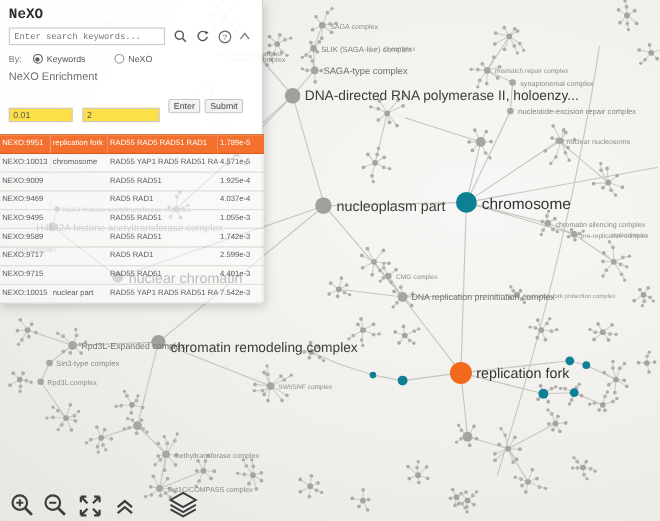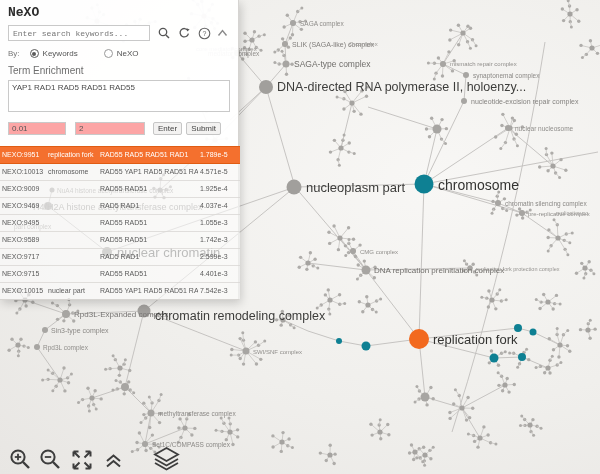--- a/index.html
+++ b/index.html
@@ -38,21 +38,21 @@
   .radio.sel::after{content:"";position:absolute;left:1.5px;top:1.5px;width:4px;height:4px;
     border-radius:50%;background:#5b5b5b;}
   .radio-opt{display:flex;align-items:center;margin-right:26px;}
   .section-label{font-size:10px;color:#6d6d6d;margin:7px 0 4px 0;}
   .query-box{
     width:214px;height:26px;font-size:8px;color:#4a4a4a;border:1px solid #c9c9c9;
     resize:none;padding:2px 3px;outline:none;font-family:"Liberation Sans",sans-serif;background:#fff;
   }
   .param-row{display:flex;align-items:center;margin:6px 0 7px 0;}
   .param-input{height:11px;font-size:8px;color:#555;border:1px solid #c9c9c9;padding:0 3px;
-    outline:none;font-family:"Liberation Sans",sans-serif;background:#fca5a5;}
+    outline:none;font-family:"Liberation Sans",sans-serif;background:#fde047;margin-top:16px;}
   #pval-input{width:50px;margin-right:9px;}
   #genes-input{width:62px;margin-right:8px;}
   .btn{font-size:8px;color:#444;background:#f3f2f1;border:1px solid #c6c6c6;border-radius:2px;
     padding:1px 4px;margin-right:4px;cursor:pointer;font-family:"Liberation Sans",sans-serif;}
 
   table.results{width:238px;border-collapse:collapse;font-size:7px;color:#5a5a5a;table-layout:fixed;}
   table.results td{
     background:rgba(255,255,255,.55);border-top:1px solid rgba(222,220,217,.9);
     padding:4px 2px;white-space:nowrap;overflow:hidden;line-height:8px;
   }
@@ -1281,23 +1281,22 @@
       <span class="radio-opt">
         <span class="radio sel"></span>
         <span>Keywords</span>
       </span>
       <span class="radio-opt">
         <span class="radio"></span>
         <span>NeXO</span>
       </span>
     </div>
 
-    <div class="section-label">Term Enrichment</div>
+    <div class="section-label">NeXO Enrichment</div>
 
-    <textarea class="query-box" style="">YAP1 RAD1 RAD5 RAD51 RAD55</textarea>
 
     <div class="param-row">
       <input id="pval-input" class="param-input" type="text" value="0.01" style="">
       <input id="genes-input" class="param-input" type="text" value="2" style="">
       <button class="btn">Enter</button>
       <button class="btn">Submit</button>
     </div>
   </div>
 
   <table class="results">

